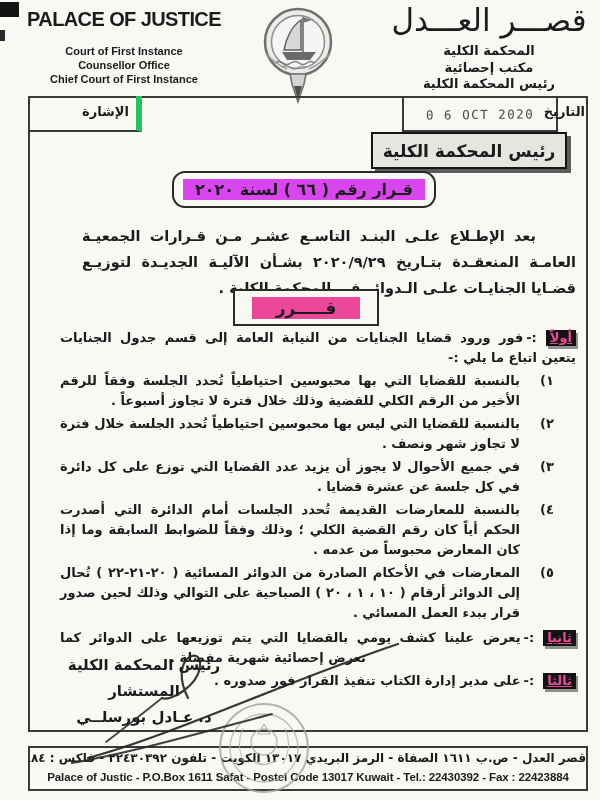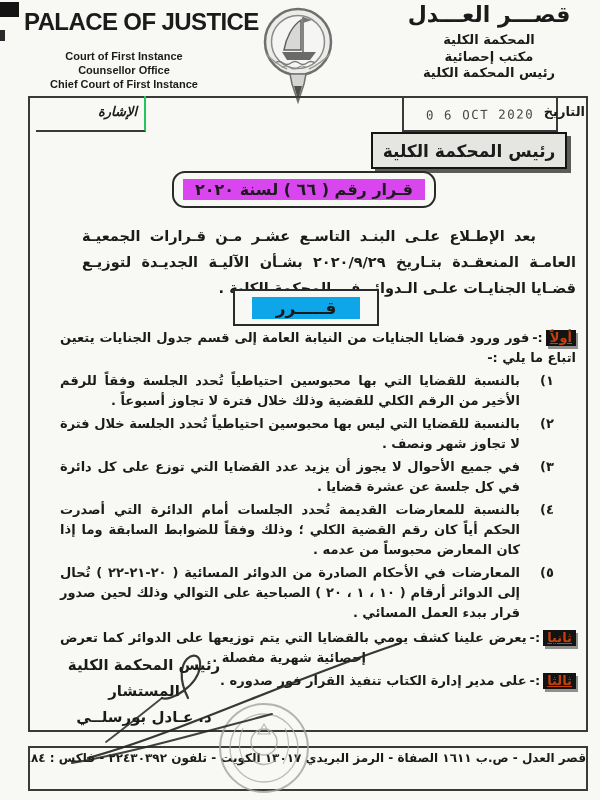--- a/index.html
+++ b/index.html
@@ -6,36 +6,36 @@
   .page{position:relative;width:600px;height:800px;background:#f8f8f5;
         font-family:"DejaVu Sans",sans-serif;color:#1b1b1b;overflow:hidden;}
 
   
   .artifact-a{position:absolute;left:0;top:2px;width:19px;height:15px;background:#141414;}
   .artifact-b{position:absolute;left:0;top:30px;width:5px;height:11px;background:#2a2a2a;}
 
   
   .hdr-en{position:absolute;left:24px;top:8px;width:200px;text-align:center;
           font-family:"Liberation Sans",sans-serif;}
-  .hdr-en .t{font-size:24px;font-weight:bold;letter-spacing:-0.6px;white-space:nowrap;}
+  .hdr-en .t{font-size:20px;font-weight:bold;letter-spacing:-0.6px;white-space:nowrap;}
   .hdr-en .lines{margin-top:13px;}
   .hdr-en .l{font-size:11px;font-weight:bold;line-height:14px;}
 
   .emblem{position:absolute;left:256px;top:4px;width:84px;height:100px;}
 
   .hdr-ar{position:absolute;left:390px;top:2px;width:198px;text-align:center;direction:rtl;}
-  .hdr-ar .t{font-size:22px;font-weight:bold;white-space:nowrap;}
+  .hdr-ar .t{font-size:31px;font-weight:normal;white-space:nowrap;}
   .hdr-ar .lines{margin-top:5px;}
   .hdr-ar .l{font-size:13px;font-weight:bold;line-height:16.5px;}
 
   
   .frame{position:absolute;left:28px;top:96px;width:556px;height:632px;border:2px solid #3a3a3a;}
 
-  .refbox{position:absolute;left:36px;top:96px;width:108px;height:34px;
-          border-right:2px solid #22c55e;border-bottom:2px solid #3a3a3a;font-style:italic;}
+  .refbox{position:absolute;left:28px;top:96px;width:108px;height:34px;
+          border-right:6px solid #22c55e;border-bottom:2px solid #3a3a3a;}
   .refbox .lbl{position:absolute;right:7px;top:8px;font-size:13px;font-weight:bold;direction:rtl;}
 
   .datebox{position:absolute;left:402px;top:96px;width:152px;height:32px;border:2px solid #3a3a3a;
            display:flex;align-items:center;justify-content:center;}
   .datebox .stamp{font-family:"DejaVu Sans Mono",monospace;font-size:12.5px;color:#484846;
                   letter-spacing:1.5px;transform:rotate(-0.6deg);white-space:nowrap;}
   .datelabel{position:absolute;left:551px;top:104px;width:34px;text-align:center;
              font-size:13px;font-weight:bold;direction:rtl;}
 
   .titlebox{position:absolute;left:371px;top:132px;width:192px;height:33px;border:2px solid #141414;
@@ -46,28 +46,28 @@
   .decisionbox{position:absolute;left:172px;top:171px;width:260px;height:33px;border:2px solid #2a2a2a;
                border-radius:13px;background:#f8f8f5;display:flex;align-items:center;justify-content:center;
                direction:rtl;}
   .decisionbox .hl{background:#d946ef;padding:1px 12px;font-size:16px;font-weight:bold;white-space:nowrap;}
 
   .preamble{position:absolute;left:82px;top:208px;width:494px;direction:rtl;text-align:justify;
             font-size:14.5px;font-weight:bold;line-height:26px;text-indent:40px;}
 
   .decidedbox{position:absolute;left:233px;top:289px;width:142px;height:33px;border:2px solid #2a2a2a;
               display:flex;align-items:center;justify-content:center;background:#f8f8f5;}
-  .decidedbox .hl{background:#0ea5e9;padding:1px 24px;font-size:17px;font-weight:bold;}
+  .decidedbox .hl{background:#ec4899;padding:1px 24px;font-size:17px;font-weight:bold;}
 
   
   .sections{position:absolute;left:60px;top:328px;width:516px;direction:rtl;
             font-size:13px;font-weight:bold;line-height:20px;text-align:justify;}
   .sec{margin:0 0 3px 0;}
-  .marker{background:#131313;color:#c2410c;padding:0 4px 1px 4px;
-          box-shadow:2px 3px 0 #90908e;text-decoration:underline;}
+  .marker{background:#131313;color:#ec4899;padding:0 4px 1px 4px;
+          box-shadow:2px 3px 0 #90908e;text-decoration:underline;margin-left:6px;}
   .sep{margin:0 3px;}
   .hang{padding-right:210px;text-indent:-210px;}
   .items{margin:3px 22px 5px 0;}
   .item{display:flex;gap:8px;margin-bottom:3px;}
   .item .num{flex:0 0 26px;}
   .item .txt{flex:1;text-align:justify;}
 
   
   .sig{position:absolute;left:62px;top:652px;width:164px;text-align:center;direction:rtl;
        font-size:15px;font-weight:bold;line-height:26px;z-index:3;}
@@ -198,15 +198,16 @@
     <circle cx="59" cy="50" r="34" fill="none" stroke="#adadaa" stroke-width="1.3"></circle>
     <circle cx="59" cy="44" r="13" fill="none" stroke="#a3a3a0" stroke-width="1.3"></circle>
     <path d="M47 62 q12 9 24 0" fill="none" stroke="#a3a3a0" stroke-width="1.3"></path>
     <path d="M38 30 q-8 18 2 36" fill="none" stroke="#b0b0ad" stroke-width="1.1"></path>
     <path d="M80 30 q8 18 -2 36" fill="none" stroke="#b0b0ad" stroke-width="1.1"></path>
     <path d="M53 36 l6 -10 l6 10 z" fill="none" stroke="#a3a3a0" stroke-width="1.1"></path>
   </svg>
 
   <div class="footerbox">
     <div class="f-ar">قصر العدل - ص.ب ١٦١١ الصفاة - الرمز البريدي ١٣٠١٧ الكويت - تلفون ٢٢٤٣٠٣٩٢ - فاكس : ٢٢٤٢٣٨٨٤</div>
+    <div class="f-en">Palace of Justic - P.O.Box 1611 Safat - Postel Code 13017 Kuwait - Tel.: 22430392 - Fax : 22423884</div>
   </div>
 
 </div>
 
 </body></html>

